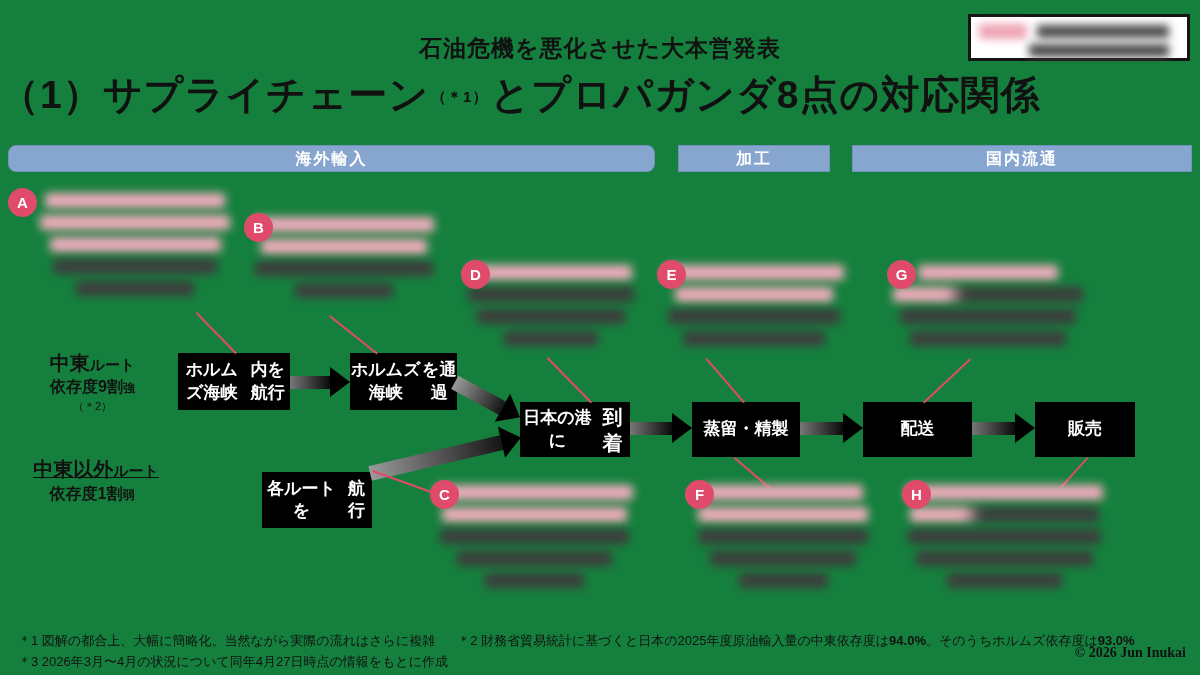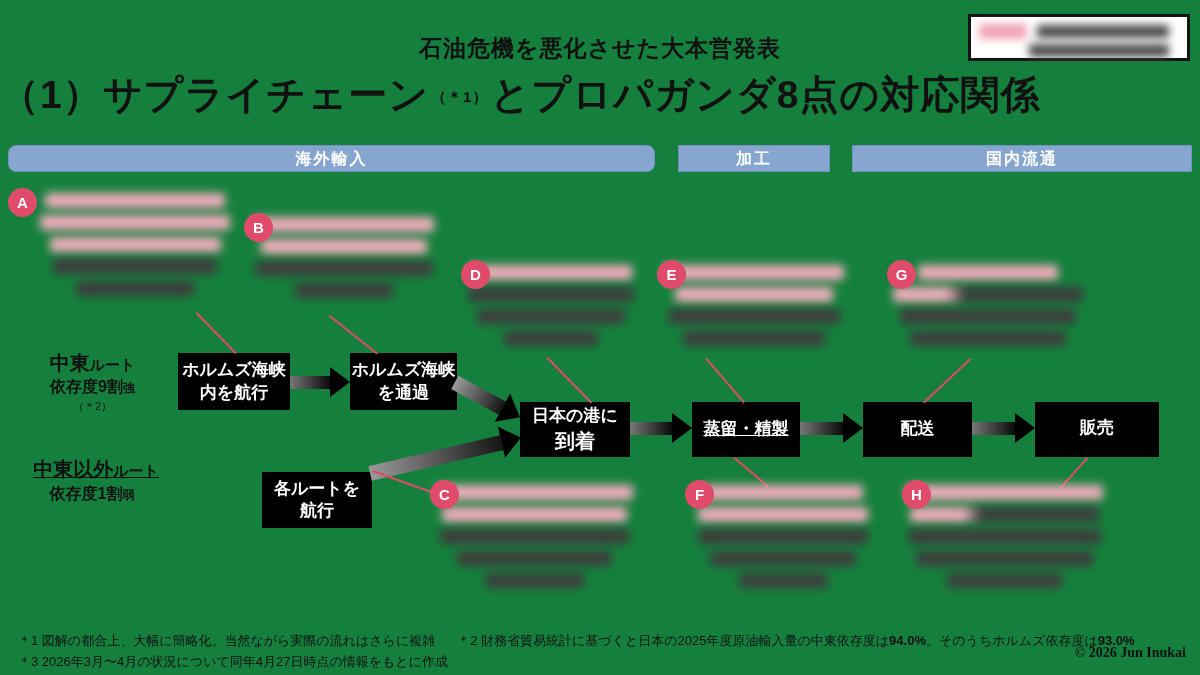--- a/index.html
+++ b/index.html
@@ -25,21 +25,21 @@
   
   .routelbl{text-align:center;font-weight:bold;white-space:nowrap;}
   .rl-big{font-size:20px;}
   .rl-small{font-size:15px;}
   .rl-dep{font-size:16px;}
   .rl-dep-s{font-size:12px;}
   .rl-note{font-size:11px;font-weight:normal;}
 
   
   .fbox{background:#000;color:#fff;font-weight:bold;font-size:17px;line-height:1.3;
-    display:flex;flex-direction:column;align-items:center;justify-content:center;text-align:center;}
+    display:flex;align-items:center;justify-content:center;text-align:center;}
 
   
   .marker{width:29px;height:29px;border-radius:50%;background:#e04a6b;color:#fff;
     font-size:15px;font-weight:bold;display:flex;align-items:center;justify-content:center;z-index:5;}
 
   
   .bblock{display:flex;flex-direction:column;align-items:center;gap:7px;}
   .brow{height:15px;border-radius:3px;filter:blur(5px);}
   .brow.p{background:#f3acbe;}
   .brow.d{background:#3d3d3d;}
@@ -105,27 +105,27 @@
       <span>を通過</span>
   </div>
   <div class="abs fbox" style="left:262px;top:472px;width:110px;height:56px;">
     <span>各ルートを</span>
       <span>航行</span>
   </div>
   <div class="abs fbox" style="left:520px;top:402px;width:110px;height:55px;">
     <span>日本の港に</span>
       <span style="font-size:20px;">到着</span>
   </div>
-  <div class="abs fbox" style="left:692px;top:402px;width:108px;height:55px;text-decoration:underline;">
+  <div class="abs fbox" style="left:692px;top:402px;width:108px;height:55px;">
     <span>蒸留・精製</span>
   </div>
   <div class="abs fbox" style="left:863px;top:402px;width:109px;height:55px;">
     <span>配送</span>
   </div>
-  <div class="abs fbox" style="left:1035px;top:402px;width:124px;height:55px;font-family:Liberation Mono, monospace;">
+  <div class="abs fbox" style="left:1035px;top:402px;width:100px;height:55px;">
     <span>販売</span>
   </div>
 
   <div class="abs harrow" style="left:290px;top:367px;">
     <div class="body" style="width:40px;"></div>
       <div class="head"></div>
   </div>
   <div class="abs harrow" style="left:630px;top:413px;">
     <div class="body" style="width:42px;"></div>
       <div class="head"></div>

